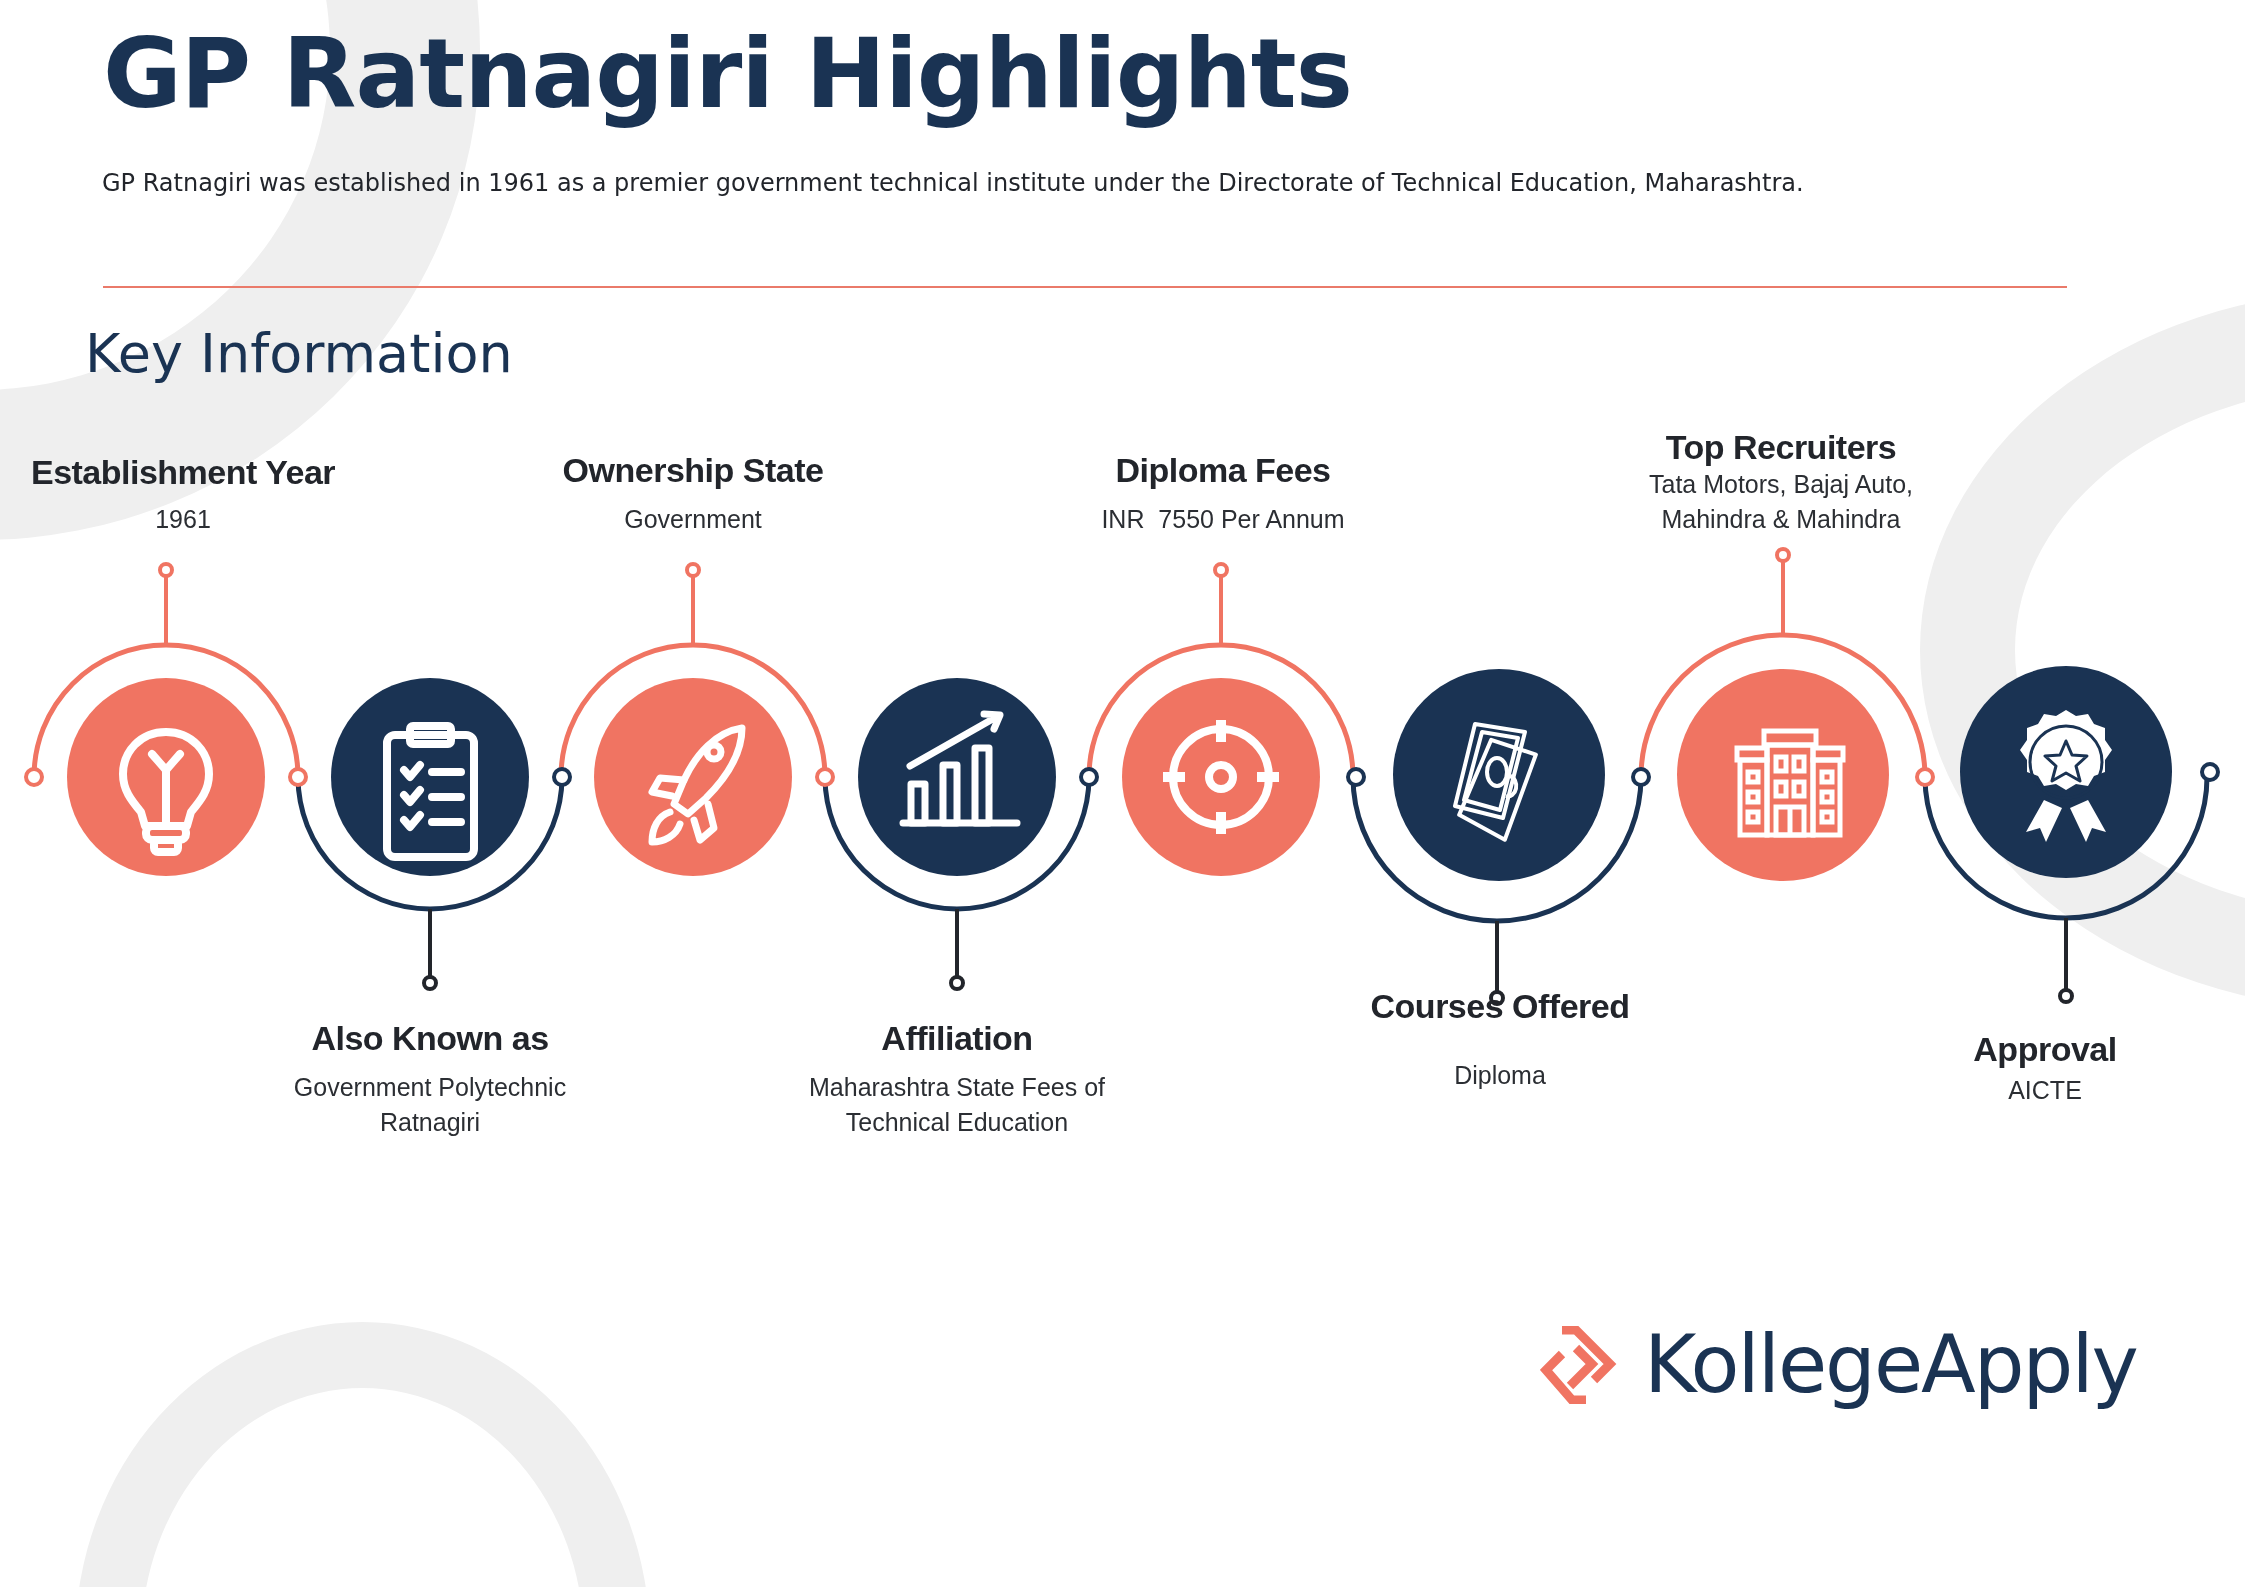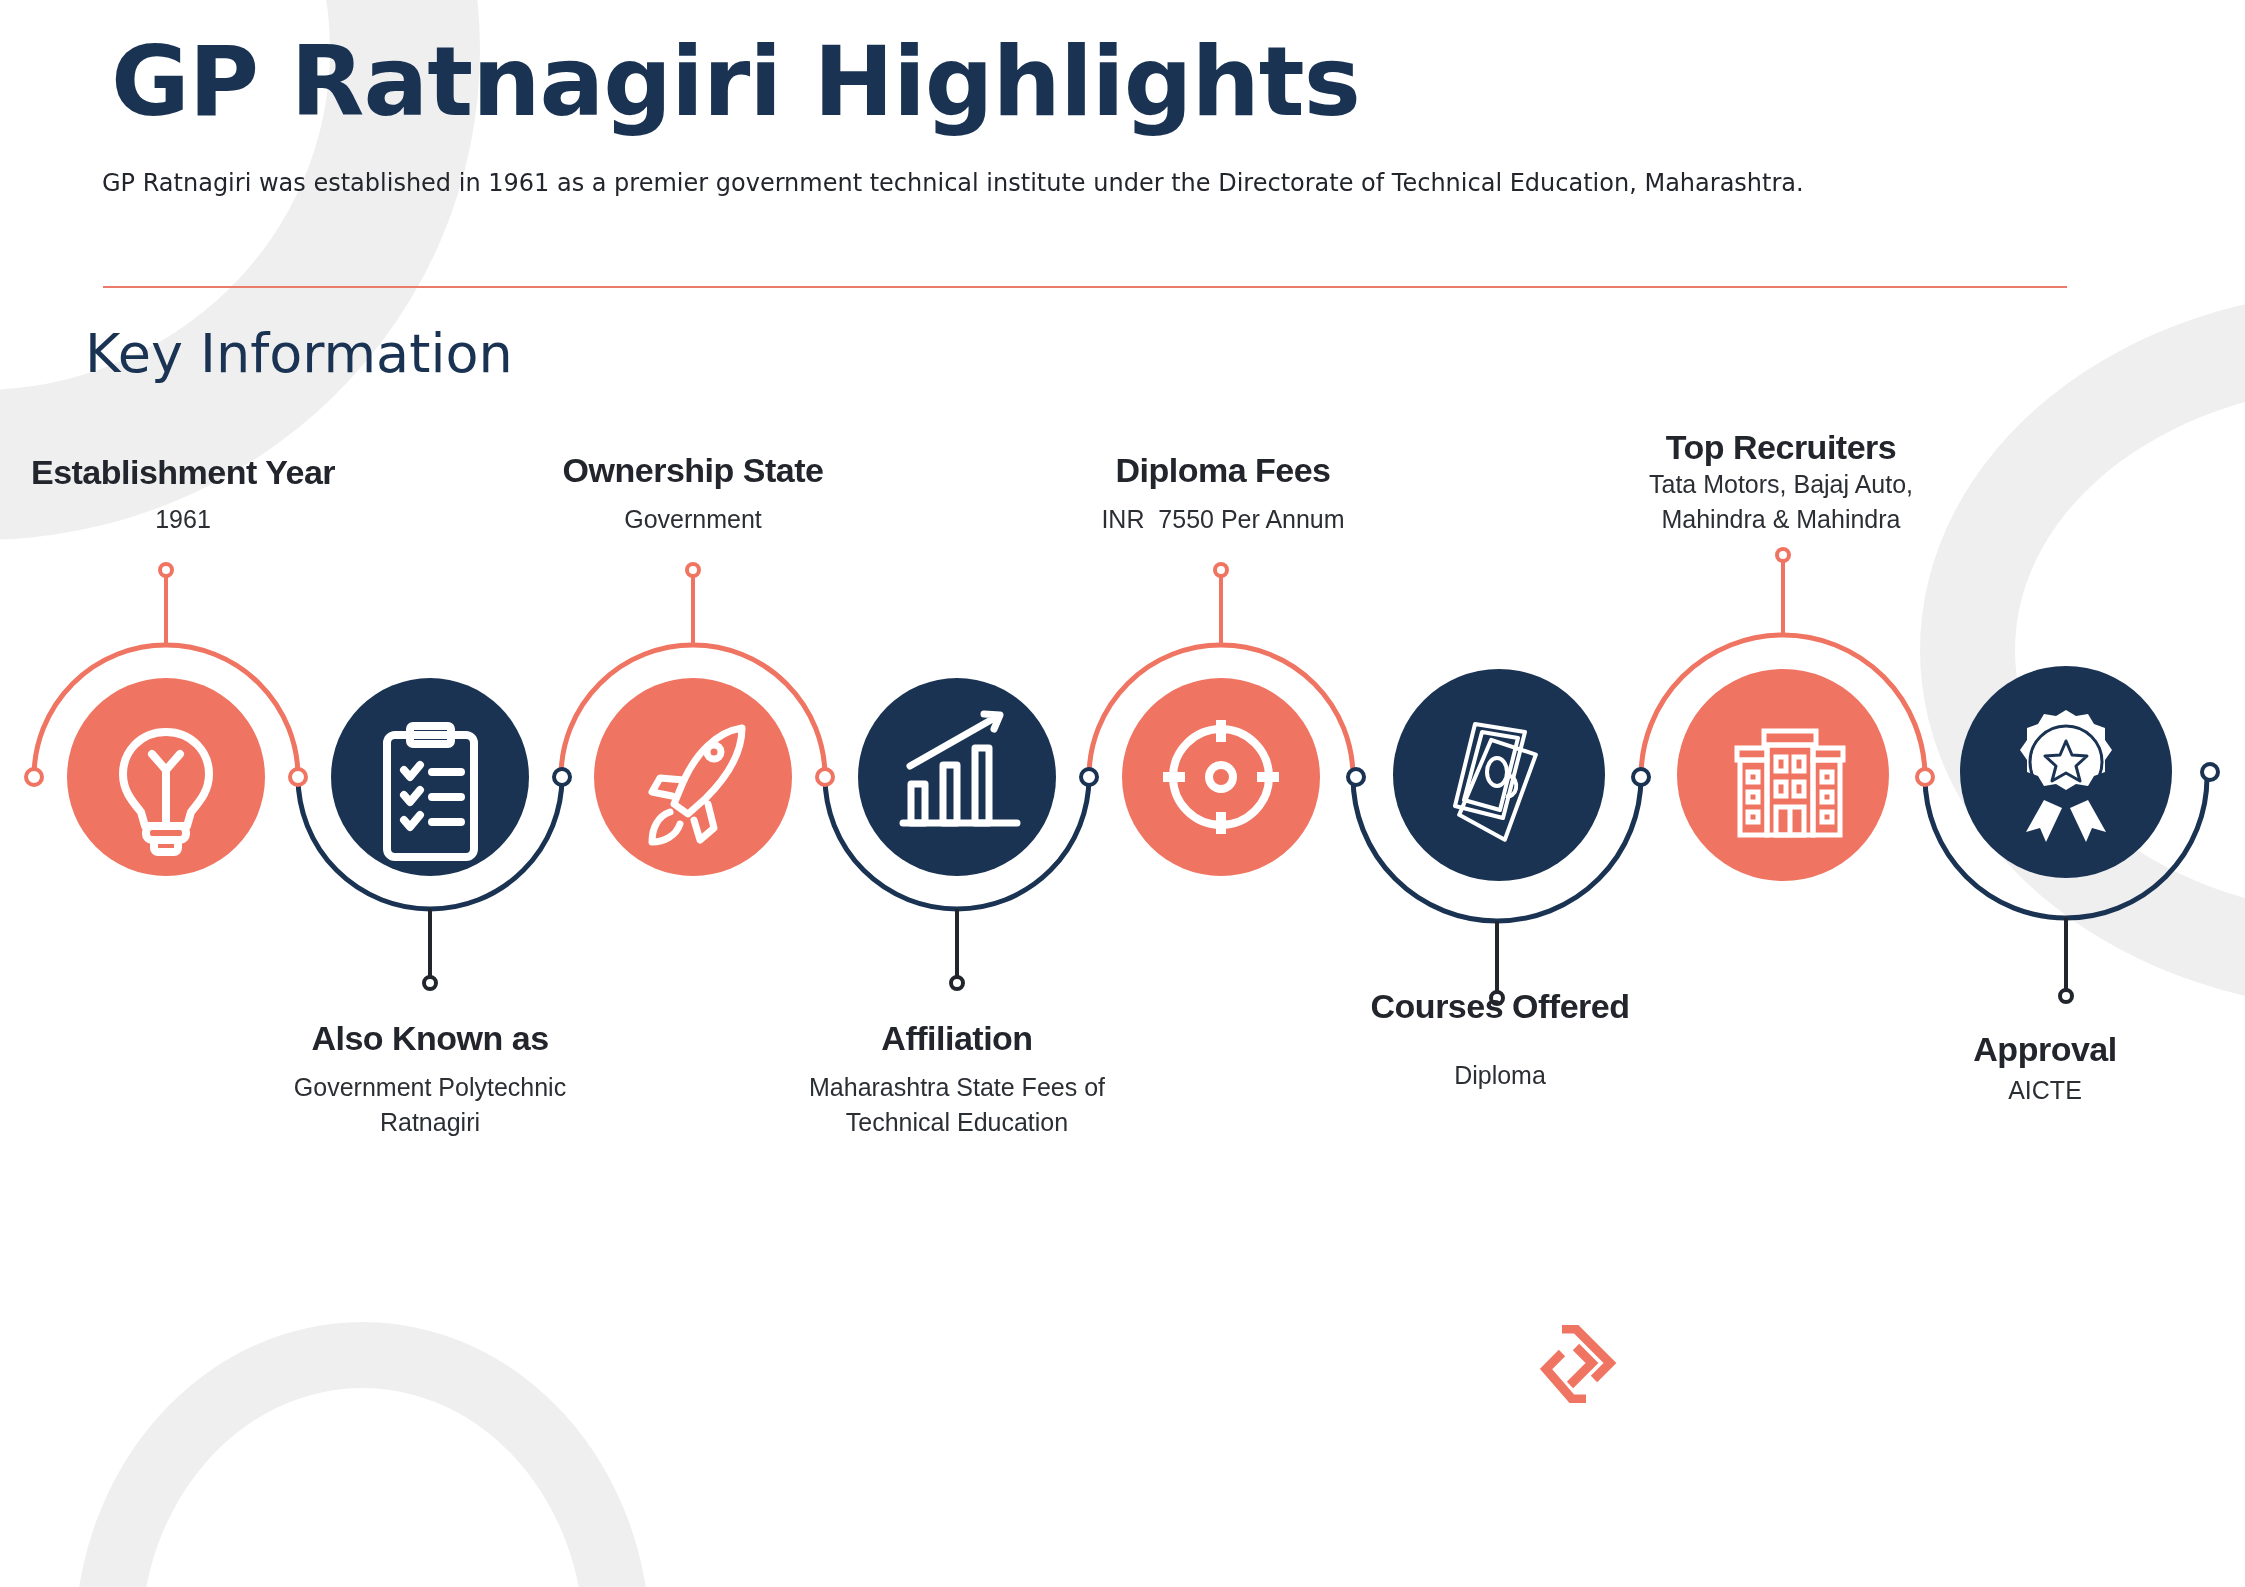--- a/index.html
+++ b/index.html
@@ -7,21 +7,21 @@
     width:2245px; height:1587px; position:relative; overflow:hidden;
     background:#ffffff;
     font-family:"Liberation Sans", "DejaVu Sans", sans-serif;
   }
   .bg-arc { position:absolute; border-radius:50%; border-style:solid; border-color:#efefef; box-sizing:border-box; }
   #arc-tl { left:-520px; top:-440px; width:1000px; height:980px; border-width:150px; }
   #arc-r  { left:1920px; top:290px; width:900px; height:720px; border-width:95px; }
   #arc-b  { left:75px; top:1322px; width:575px; height:640px; border-width:66px; }
 
   .title {
-    position:absolute; left:103px; top:18px; margin:8px;
+    position:absolute; left:103px; top:18px; margin:0;
     font-family:"DejaVu Sans", sans-serif; font-weight:bold;
     font-size:96px; letter-spacing:-1px; color:#1a3353; white-space:nowrap;
   }
   .subtitle {
     position:absolute; left:102px; top:160px; width:2000px; margin:0;
     font-family:"DejaVu Sans", sans-serif; font-size:24px; line-height:47px; color:#22252b;
   }
   .divider { position:absolute; left:103px; top:286px; width:1964px; height:2px; background:#ea7a6a; }
   .section-title {
     position:absolute; left:85px; top:322px; margin:0;
@@ -233,13 +233,14 @@
 </div>
 
 <div class="logo">
   <svg width="78" height="78" viewBox="0 0 78 78">
     <g fill="none" stroke="#f07462" stroke-width="9" stroke-linejoin="miter">
       <path d="M22,4 h14 l34,34 l-16,16"></path>
       <path d="M36,22 l16,16 l-22,22"></path>
       <path d="M22,28 l-16,16 l26,30 h14"></path>
     </g>
   </svg>
+  <span class="wordmark">KollegeApply</span>
 </div>
 
 </body></html>

